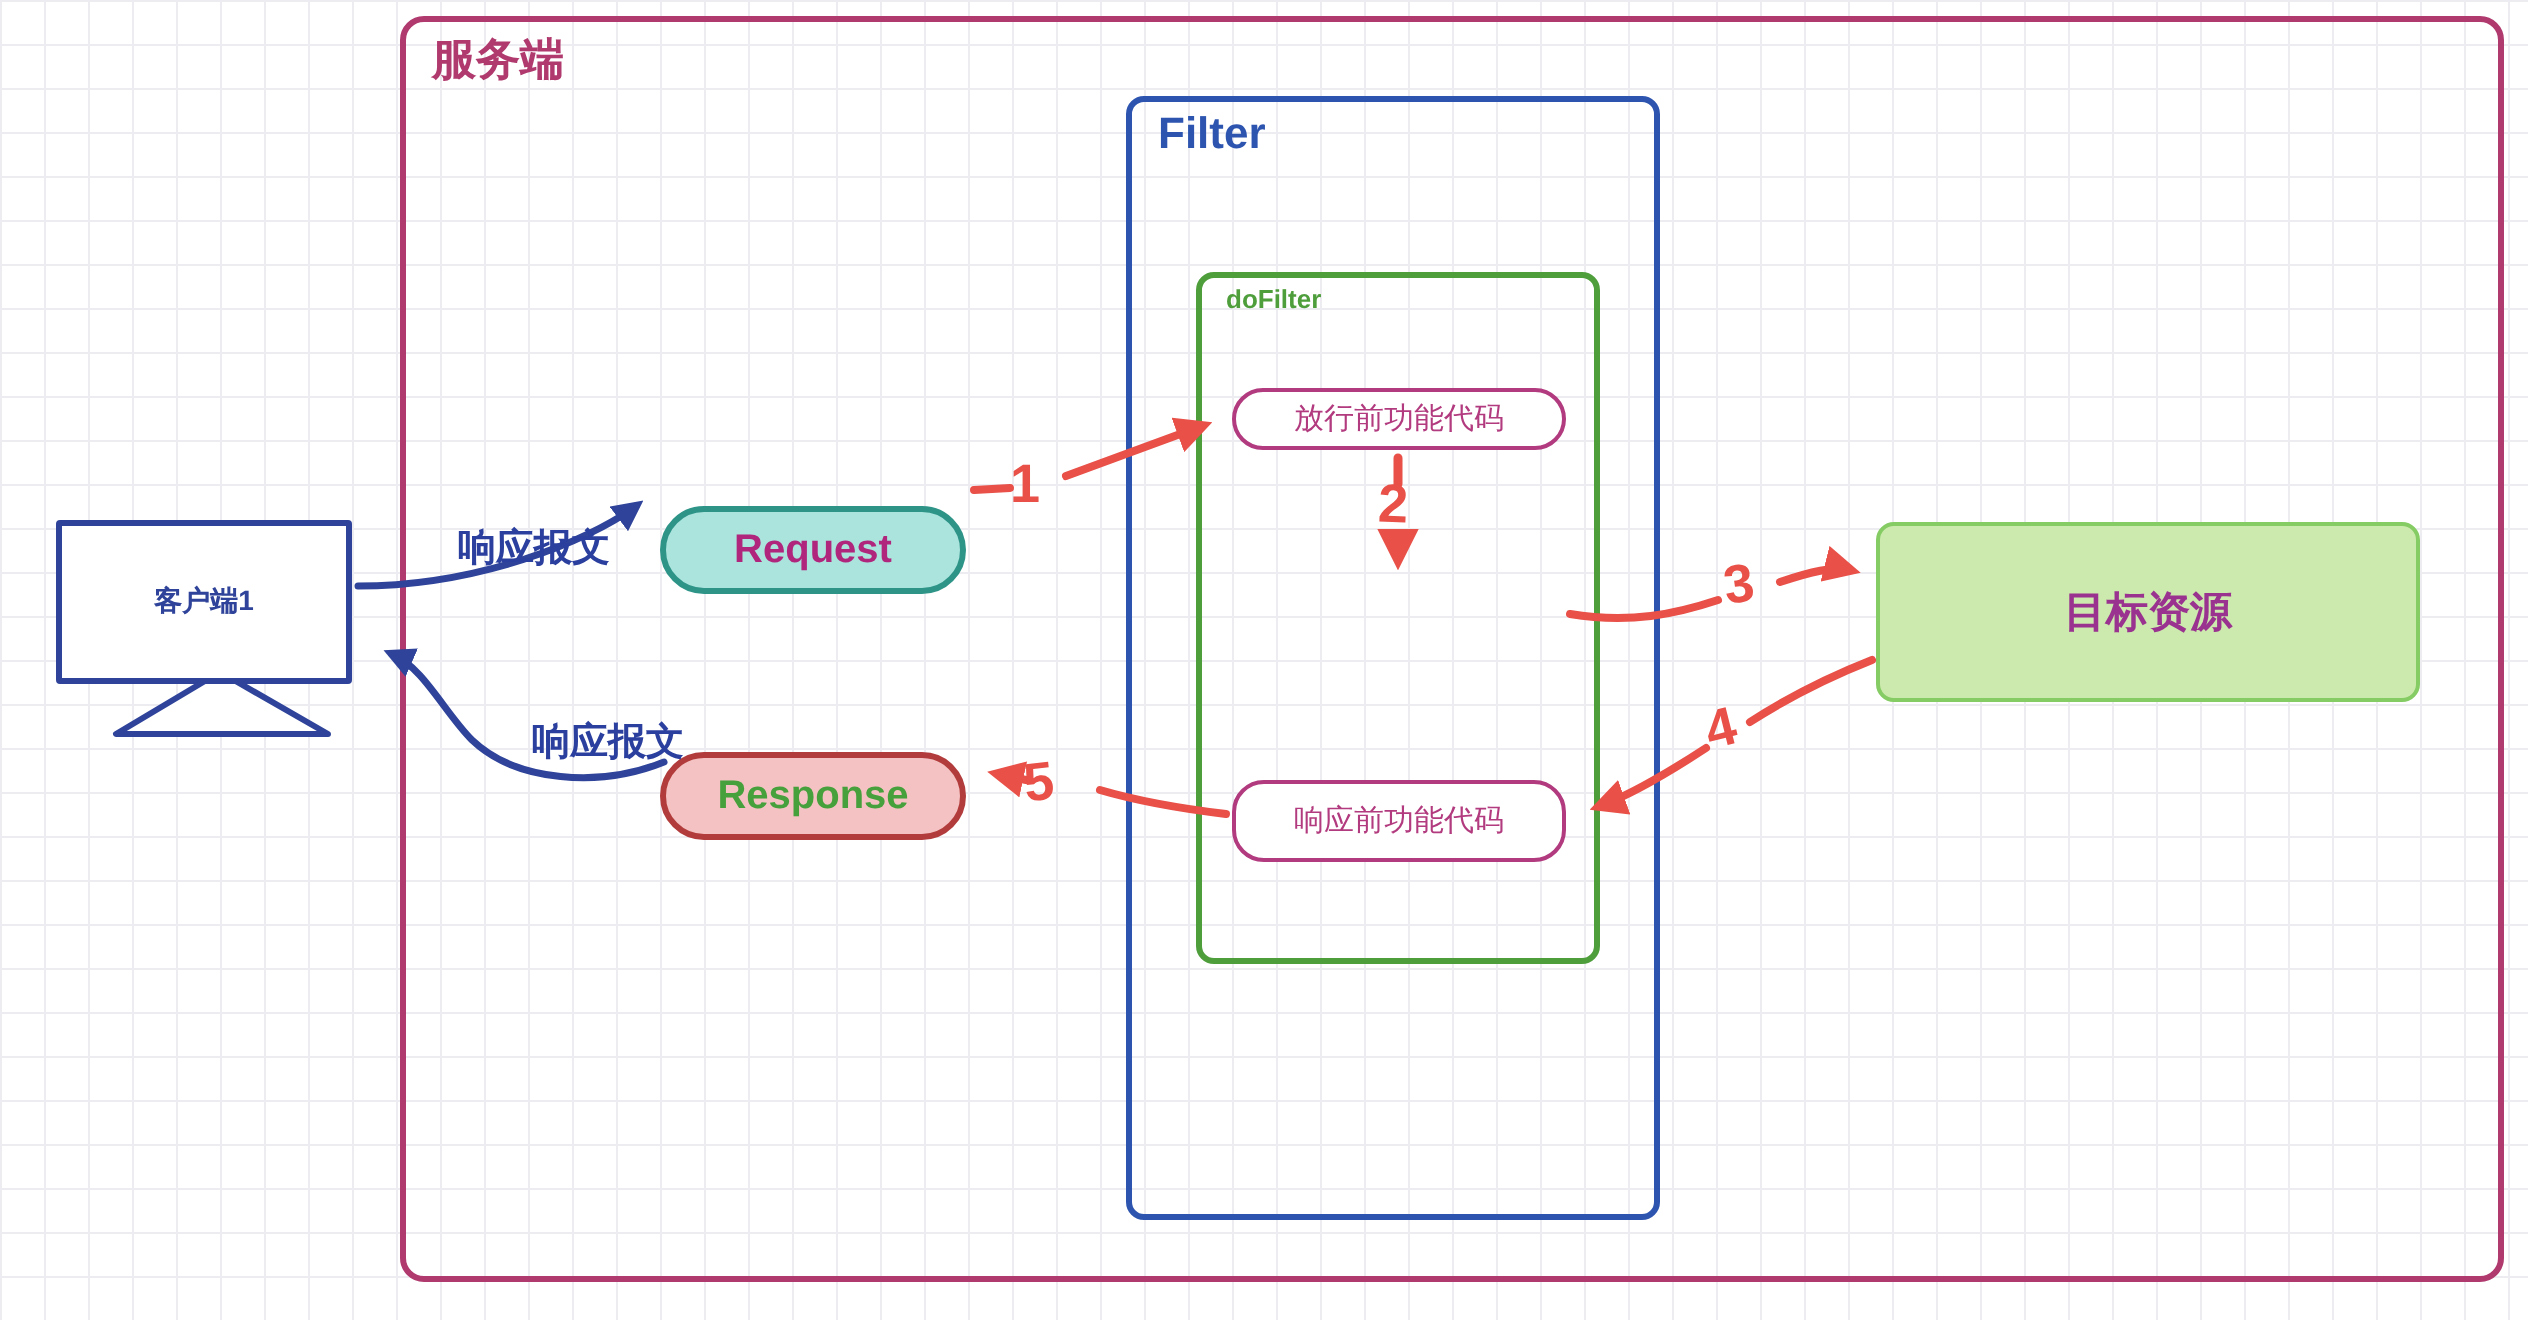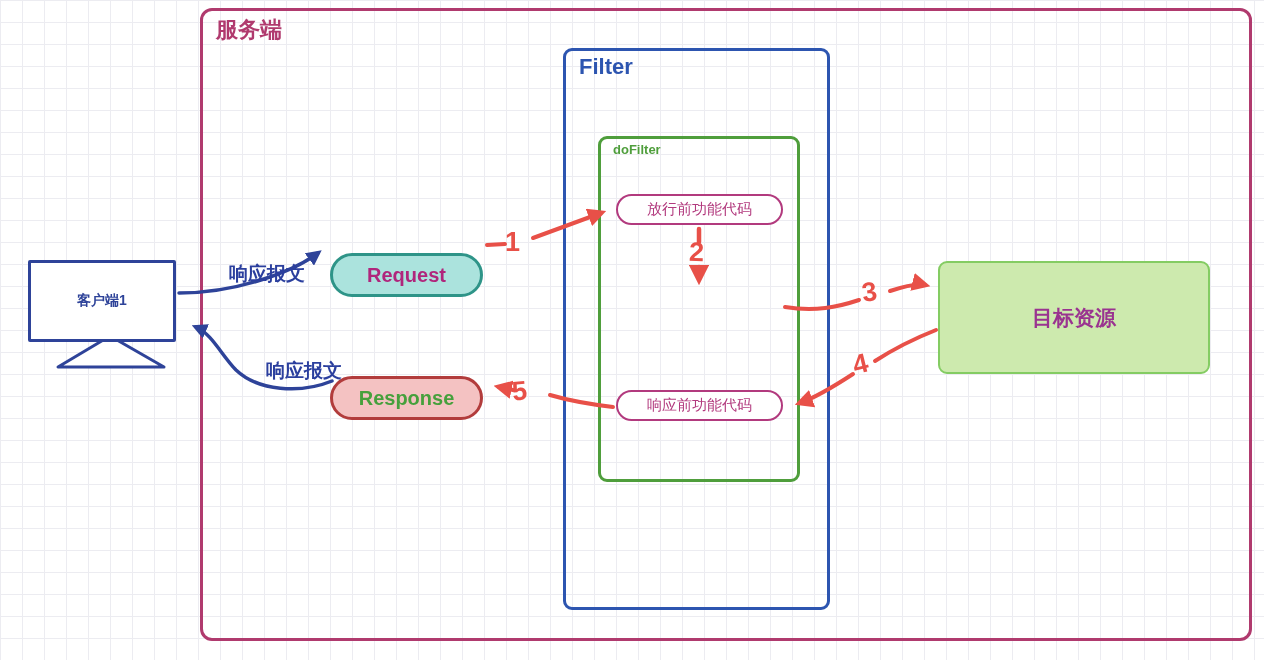--- a/index.html
+++ b/index.html
@@ -33,30 +33,30 @@
   #filter-title{left:579px;top:54px;font-size:22px;color:var(--filter-blue);}
 
   #dofilter-box{left:598px;top:136px;width:202px;height:346px;border:3px solid var(--green);border-radius:9px;}
   #dofilter-title{left:613px;top:142px;font-size:13px;color:var(--green);}
 
   .mini-pill{position:absolute;box-sizing:border-box;z-index:3;background:#fff;
     border:2.5px solid var(--pill);border-radius:16px;color:var(--pill);
     display:flex;align-items:center;justify-content:center;font-size:15px;white-space:nowrap;}
   #pill-pre{left:616px;top:194px;width:167px;height:31px;}
   #pill-chain{left:616px;top:290px;width:167px;height:33px;font-size:17px;}
-  #pill-post{left:616px;top:390px;width:167px;height:31px;}
+  #pill-post{left:616px;top:390px;width:167px;height:41px;}
 
   .node-pill{position:absolute;box-sizing:border-box;z-index:3;border-radius:22px;
     display:flex;align-items:center;justify-content:center;font-weight:bold;font-size:20px;}
   #request-pill{left:330px;top:222px;width:153px;height:44px;background:var(--req-bg);
     border:3px solid var(--req-border);color:var(--req-text);margin-top:31px;}
   #response-pill{left:330px;top:376px;width:153px;height:44px;background:var(--res-bg);
     border:3px solid var(--res-border);color:var(--res-text);}
 
-  #target-box{left:938px;top:261px;width:272px;height:113px;background:var(--tgt-bg);
+  #target-box{left:938px;top:261px;width:272px;height:90px;background:var(--tgt-bg);
     border:2.5px solid var(--tgt-border);border-radius:9px;z-index:2;
     display:flex;align-items:center;justify-content:center;
     font-weight:bold;font-size:21px;color:var(--tgt-text);position:absolute;box-sizing:border-box;}
 
   #client-box{left:28px;top:260px;width:148px;height:82px;border:3px solid var(--client-blue);
     border-radius:2px;background:#fff;z-index:2;display:flex;align-items:center;justify-content:center;
     font-weight:bold;font-size:14px;color:var(--client-blue);position:absolute;box-sizing:border-box;}
 
   .edge-label{position:absolute;z-index:6;font-weight:bold;font-size:19px;color:#2b3f9e;white-space:nowrap;}
   #label-request-msg{left:229px;top:261px;}

